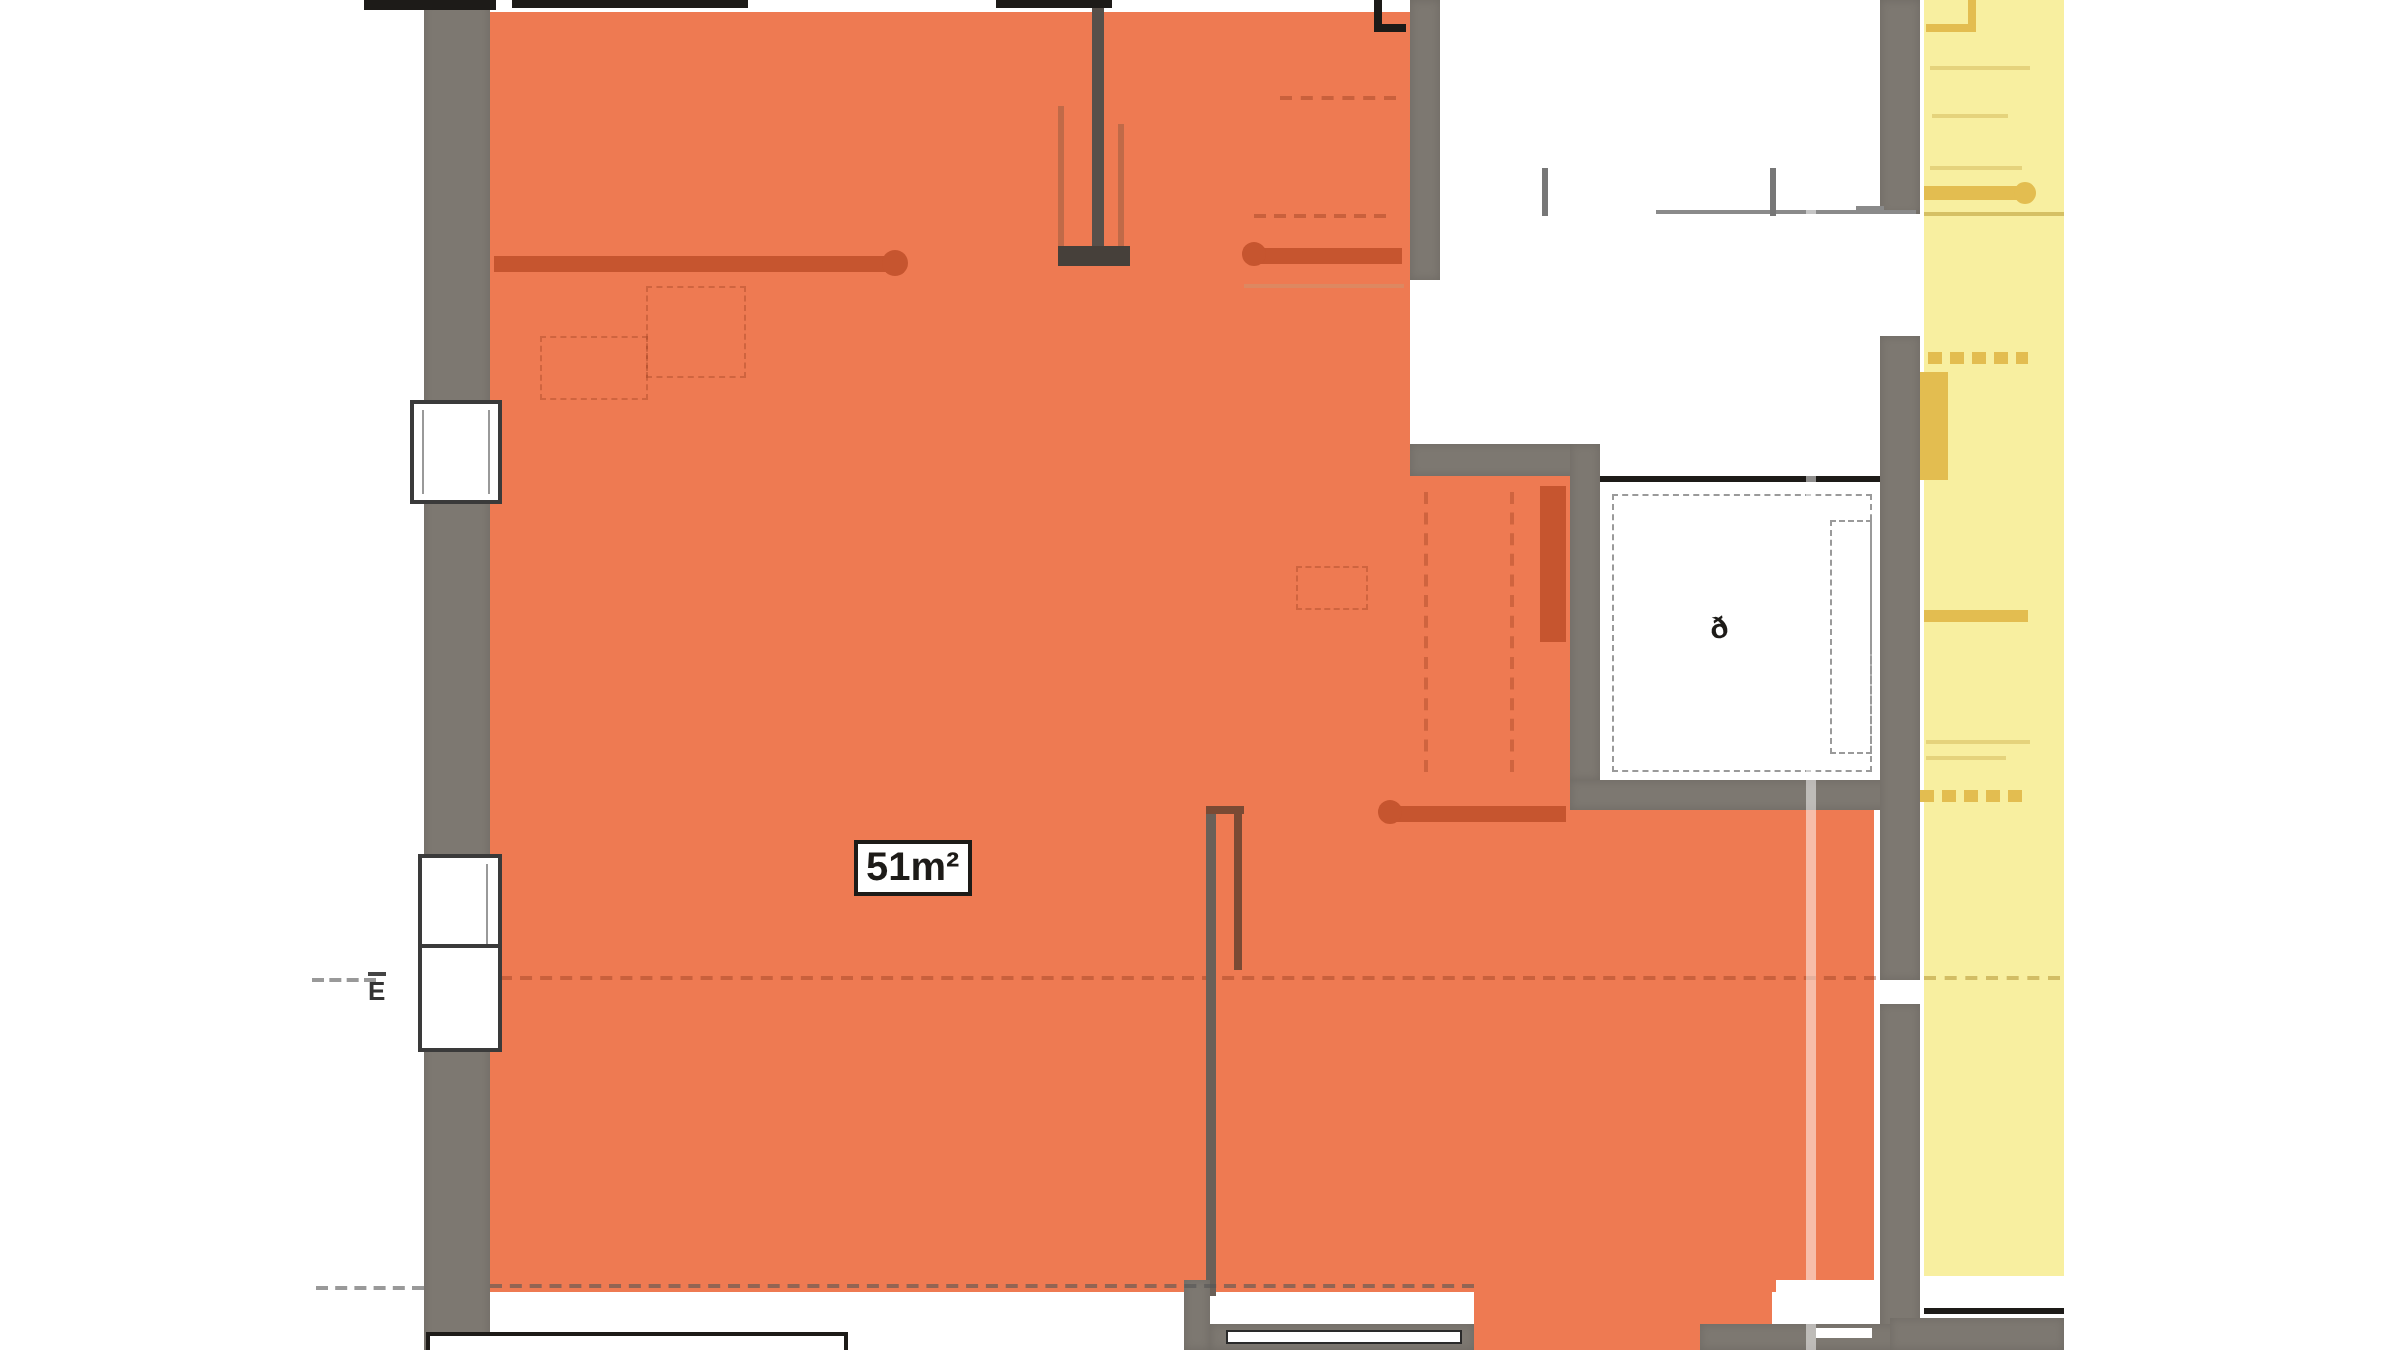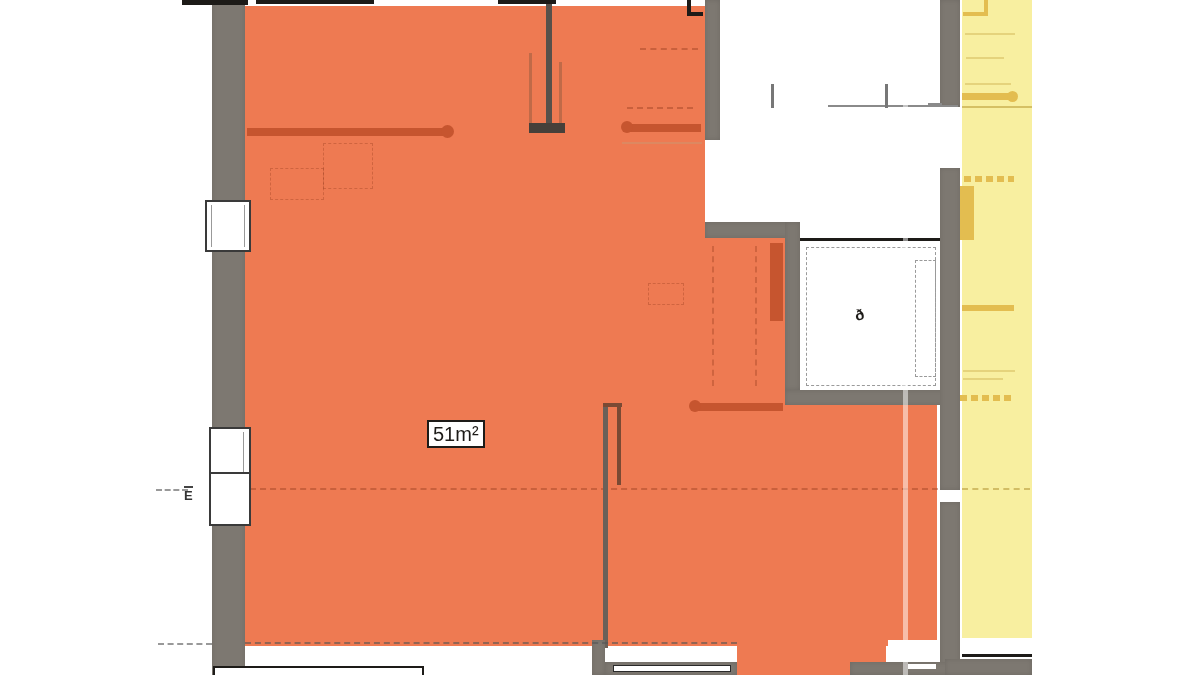--- a/index.html
+++ b/index.html
@@ -23,21 +23,21 @@
   .hline-dash-o{border-top:2px dashed rgba(150,60,30,.42);background:transparent;}
   .hline-dash-y{border-top:2px dashed rgba(185,155,60,.6);background:transparent;}
   .hline-dash-g{border-top:2px dashed rgba(85,85,85,.6);background:transparent;}
   .vline-dash-o{border-left:2px dashed rgba(150,60,30,.35);background:transparent;}
   .ydash{background:repeating-linear-gradient(90deg,var(--adjacent_line,#e3bd50) 0 7px,transparent 7px 11px);}
   .yfaint{background:rgba(200,170,70,.4);}
   .white-box{background:#fff;}
   .area-label{
     position:absolute;background:var(--label_bg,#fff);
     border:2px solid var(--ink,#1d1b18);color:var(--ink,#1d1b18);
-    font-weight:normal;font-size:20px;line-height:24px;padding:0 4px;
+    font-weight:bold;font-size:20px;line-height:24px;padding:0 4px;
   }
   .e-mark{
     position:absolute;color:#333;font-size:13px;font-weight:bold;line-height:13px;
     border-top:2px solid #444;padding-top:1px;
   }
   .win{background:#fff;border:2px solid #3a3a3a;}
   .win-inner-v{position:absolute;top:3px;bottom:3px;width:1px;background:#999;}
   .lift-icon{
     position:absolute;color:#1d1b18;font-size:15px;font-weight:bold;
     transform:rotate(-10deg);

